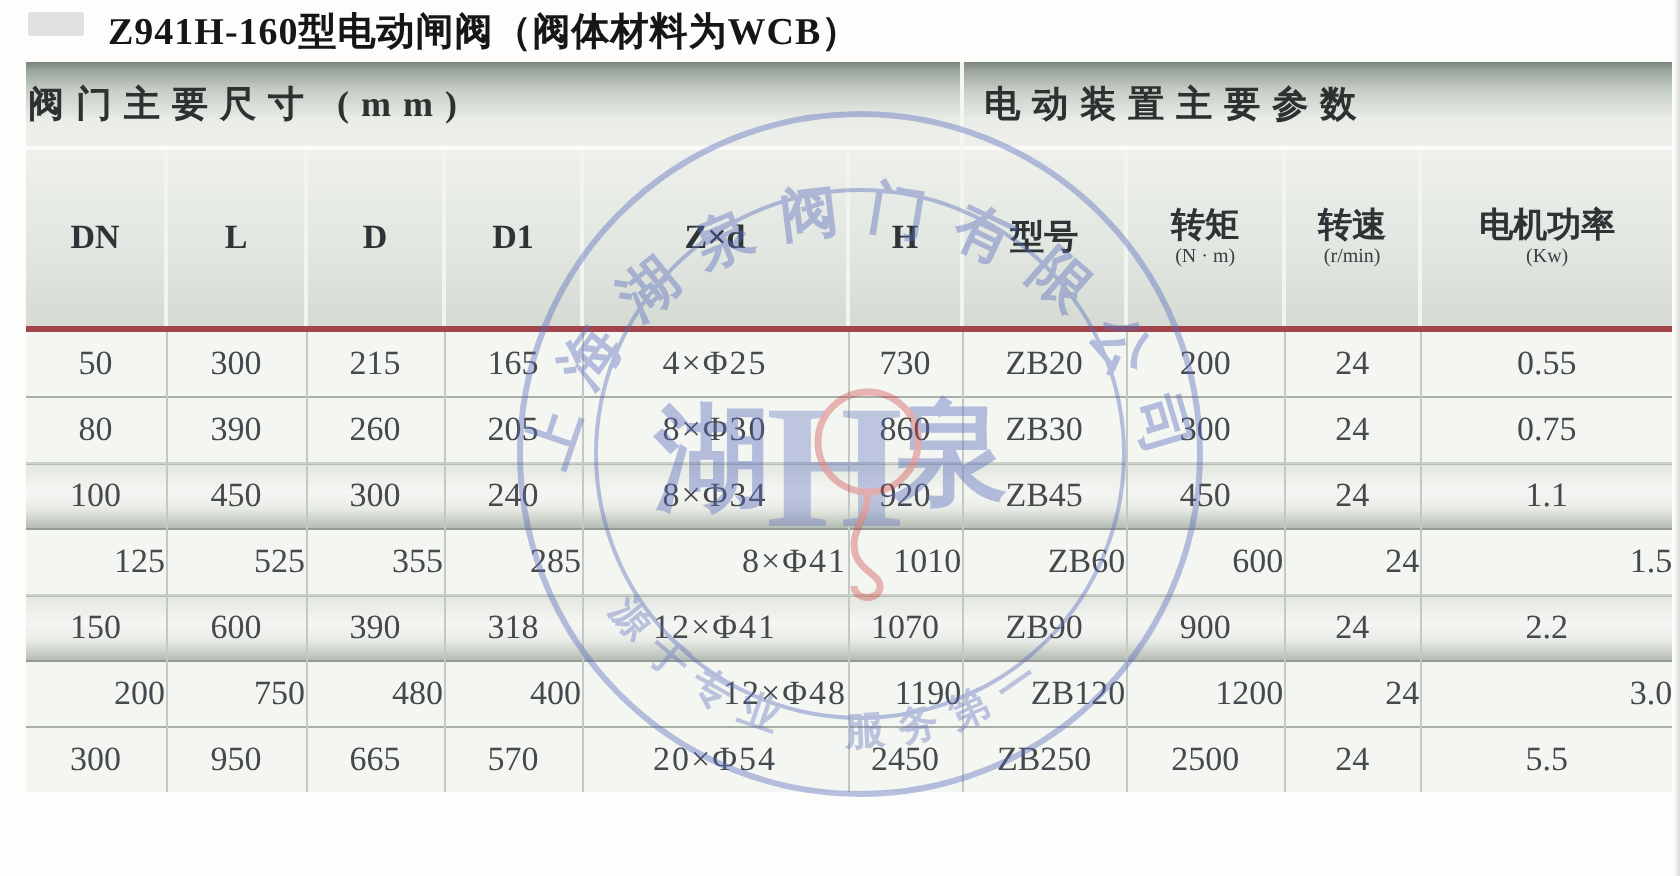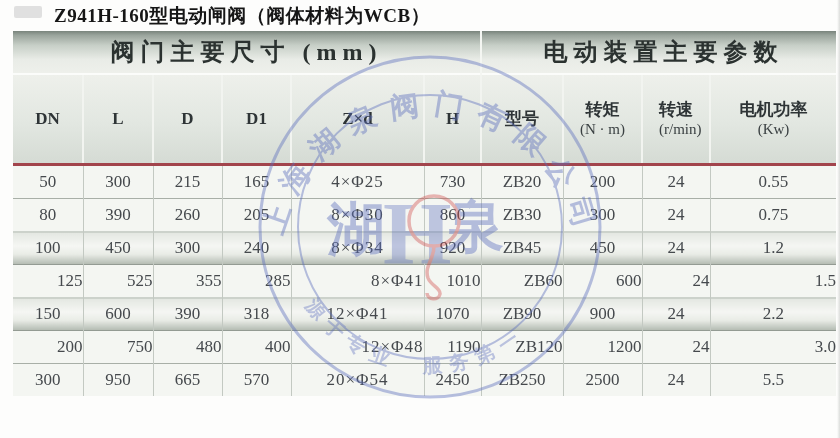--- a/index.html
+++ b/index.html
@@ -12,35 +12,35 @@
   .title{
     position:absolute;left:54px;top:3px;font-size:19px;font-weight:bold;color:#161616;
     letter-spacing:.5px;white-space:nowrap;
   }
   .sheet{position:absolute;left:13px;top:31px;}
   table{border-collapse:collapse;table-layout:fixed;width:823px;}
   
   tr.group-row th{
     height:40px;
     background:linear-gradient(180deg,#79847c 0%,#9aa49c 10%,#c7cfc7 34%,#e9ece7 68%,#eef0eb 100%);
-    font-size:24px;font-weight:bold;color:#2b3230;letter-spacing:6px;text-align:center;
+    font-size:18px;font-weight:bold;color:#2b3230;letter-spacing:6px;text-align:left;
     border:none;
   }
   tr.group-row th + th{border-left:2px solid #f4f6f2;padding-left:10px;}
   
   tr.col-row th{
     height:56px;
     background:linear-gradient(180deg,#eef0eb 0%,#e2e7e1 55%,#d5dbd4 100%);
     border-top:2px solid #fbfcfa;
     border-bottom:3px solid #a2444c;
     font-size:17px;font-weight:bold;color:#2e3436;text-align:center;vertical-align:middle;
     padding:16px;line-height:1.25;
   }
   tr.col-row th + th{border-left:2px solid #f2f4f0;}
-  tr.col-row .sub{display:block;font-size:15px;font-weight:normal;color:#3a4042;}
+  tr.col-row .sub{display:block;font-size:10px;font-weight:normal;color:#3a4042;}
   
   tbody td{
     height:32px;text-align:center;vertical-align:middle;
     font-size:17px;color:#45494d;background:#f4f6f2;
     border-top:1px solid #a8afa7;padding:0;
   }
   tbody td + td{border-left:1px solid #c3c9c2;}
   tbody tr.metal td{
     background:linear-gradient(180deg,#e3e7e1 0%,#f5f6f3 42%,#e9ece6 68%,#b2bab1 100%);
     border-top:1px solid #ccd2cb;
@@ -117,21 +117,21 @@
           <tr class="metal">
             <td>100</td>
             <td>450</td>
             <td>300</td>
             <td>240</td>
             <td class="zxd">8×Φ34</td>
             <td>920</td>
             <td>ZB45</td>
             <td>450</td>
             <td>24</td>
-            <td>1.2</td>
+            <td>1.1</td>
           </tr>
           <tr>
             <td>125</td>
             <td>525</td>
             <td>355</td>
             <td>285</td>
             <td class="zxd">8×Φ41</td>
             <td>1010</td>
             <td>ZB60</td>
             <td>600</td>

